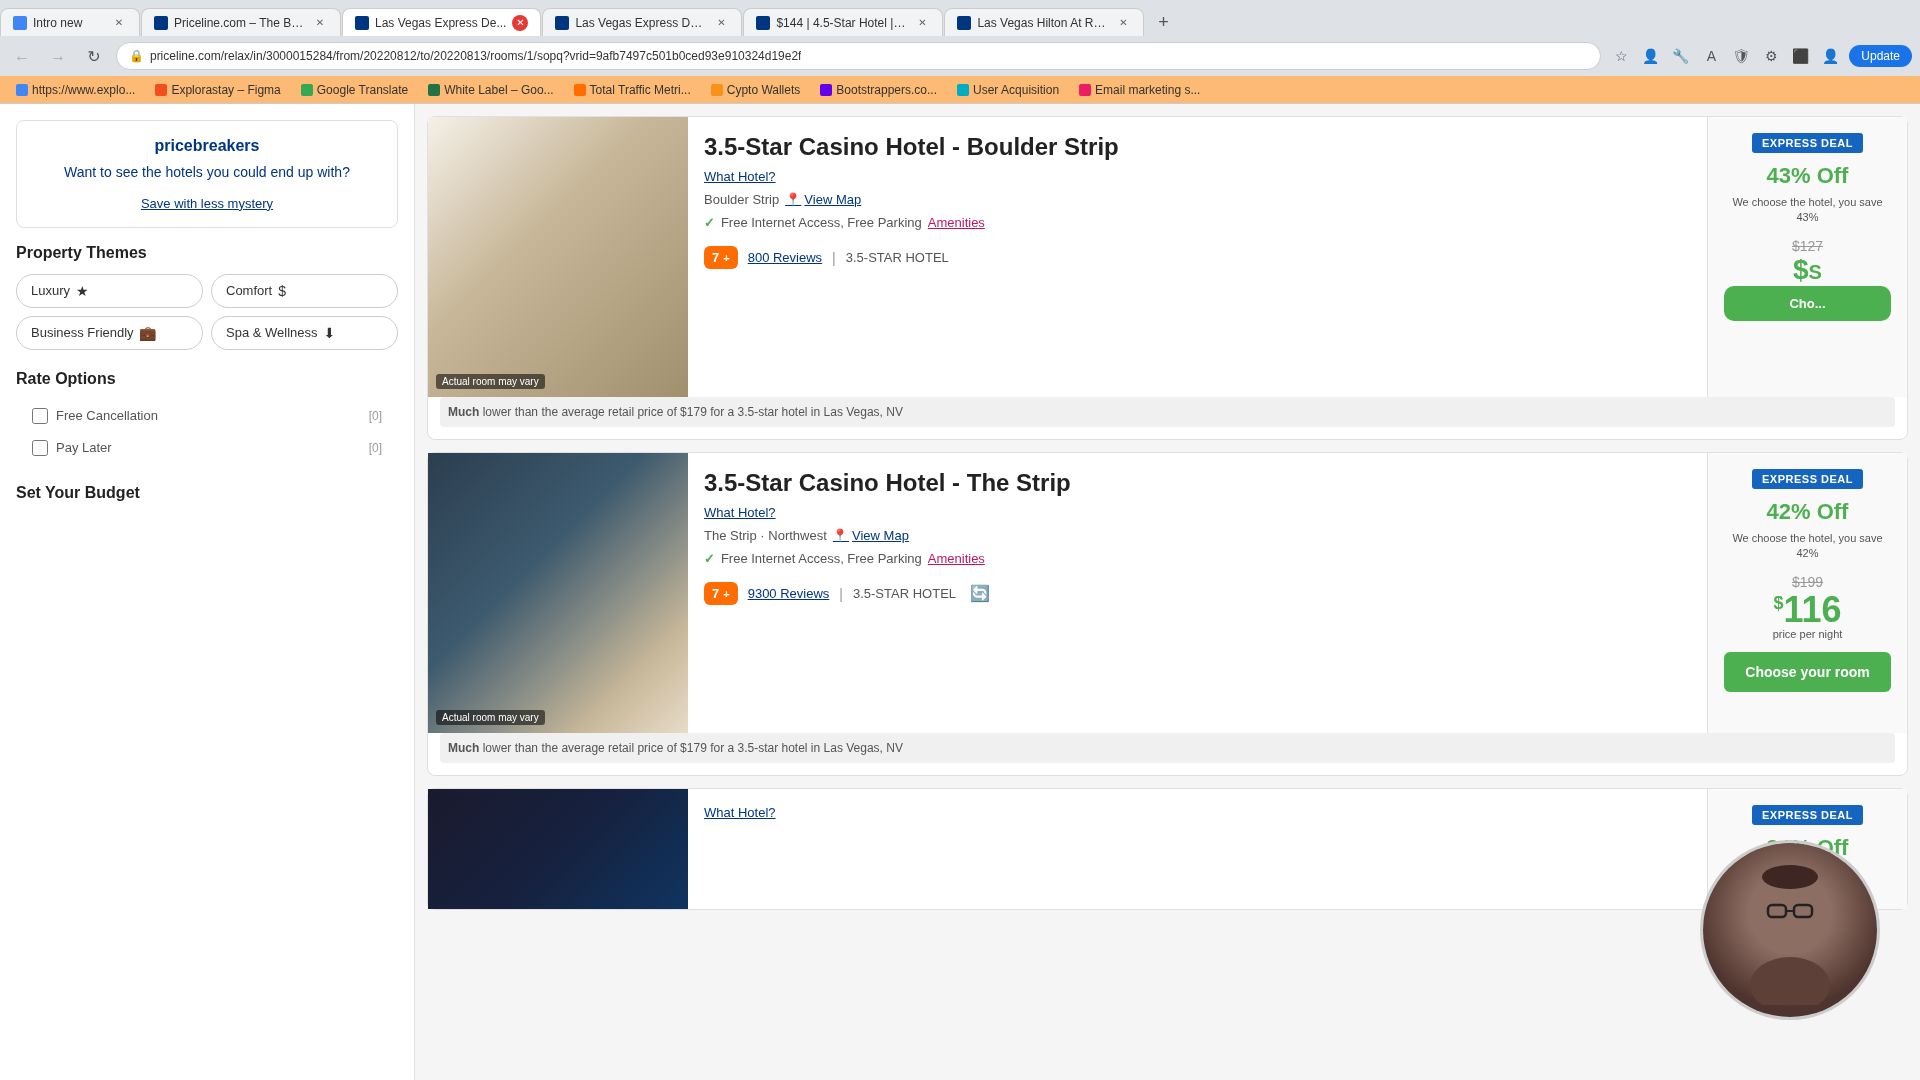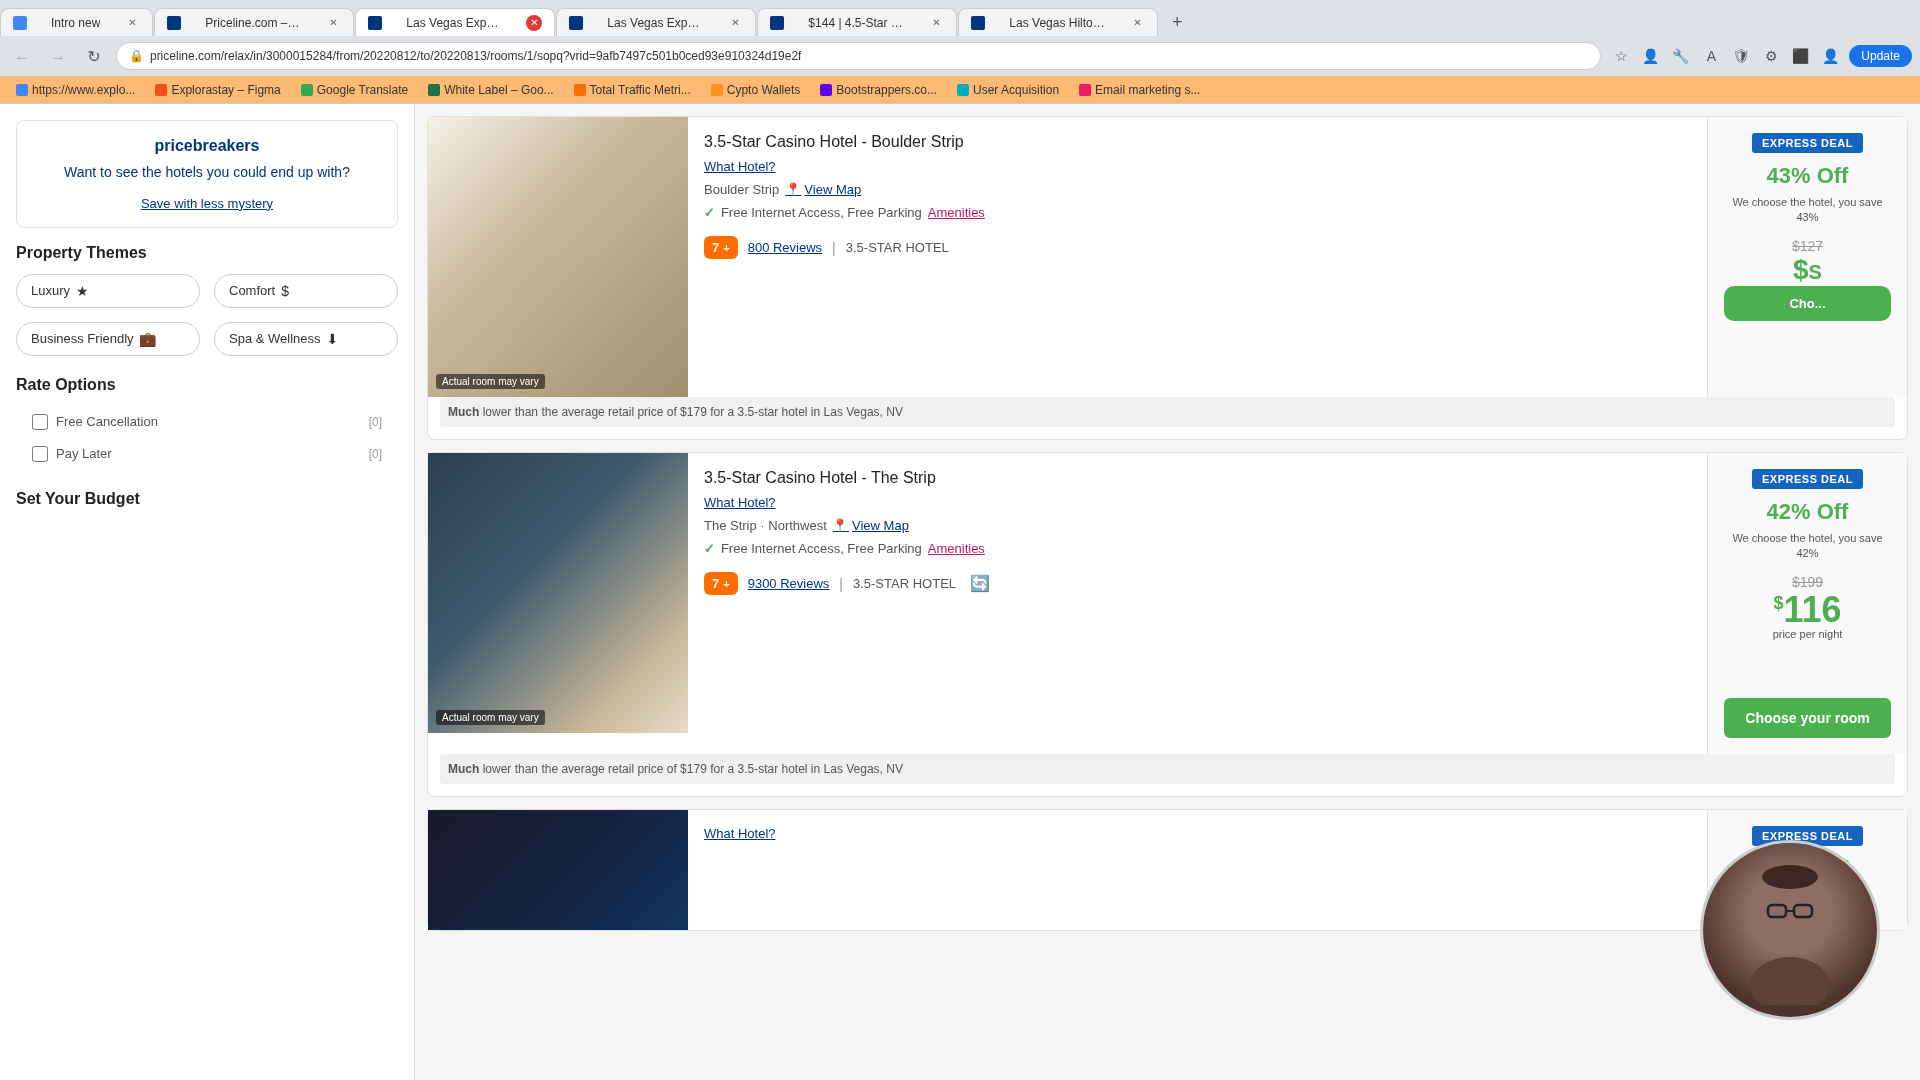--- a/index.html
+++ b/index.html
@@ -1,21 +1,21 @@
 <!DOCTYPE html>
 <html><head>
   <meta charset="utf-8">
   <style>
     * { margin: 0; padding: 0; box-sizing: border-box; }
     body { font-family: Arial, sans-serif; background: #f5f5f5; font-size: 14px; overflow: hidden; width: 1920px; height: 1080px; }
 
     
     .browser-chrome { background: #dee1e6; width: 100%; }
     .tab-bar { display: flex; align-items: flex-end; padding: 6px 0 0 0; background: #dee1e6; height: 36px; }
-    .tab { display: flex; align-items: center; padding: 0 12px; height: 28px; background: #f1f3f4; border-radius: 8px 8px 0 0; font-size: 12px; color: #333; margin-right: 1px; min-width: 140px; max-width: 200px; cursor: pointer; border: 1px solid #ccc; border-bottom: none; gap: 24px; }
+    .tab { display: flex; align-items: center; padding: 0 12px; height: 28px; background: #f1f3f4; border-radius: 8px 8px 0 0; font-size: 12px; color: #333; margin-right: 1px; min-width: 140px; max-width: 200px; cursor: pointer; border: 1px solid #ccc; border-bottom: none; gap: 6px; }
     .tab.active { background: #fff; }
     .tab-favicon { width: 14px; height: 14px; border-radius: 2px; flex-shrink: 0; }
     .tab-favicon.blue { background: #4285f4; }
     .tab-favicon.priceline { background: #003580; }
     .tab-label { overflow: hidden; text-overflow: ellipsis; white-space: nowrap; flex: 1; }
     .tab-close { width: 16px; height: 16px; display: flex; align-items: center; justify-content: center; border-radius: 50%; font-size: 10px; color: #666; flex-shrink: 0; }
     .new-tab-btn { width: 28px; height: 28px; display: flex; align-items: center; justify-content: center; font-size: 18px; color: #555; cursor: pointer; border-radius: 50%; margin-left: 4px; }
 
     .address-bar-row { display: flex; align-items: center; padding: 4px 8px; gap: 8px; background: #dee1e6; height: 40px; }
     .nav-btn { width: 28px; height: 28px; display: flex; align-items: center; justify-content: center; color: #555; cursor: pointer; border-radius: 50%; font-size: 16px; }
@@ -45,21 +45,21 @@
     
     .sidebar { width: 415px; flex-shrink: 0; background: #fff; overflow-y: auto; padding: 16px; border-right: 1px solid #e0e0e0; }
 
     .pricebreakers-box { border: 1px solid #e0e0e0; border-radius: 8px; padding: 16px; text-align: center; margin-bottom: 16px; }
     .pricebreakers-title { color: #003580; font-size: 16px; font-weight: bold; margin-bottom: 8px; }
     .pricebreakers-question { color: #003580; font-size: 14px; margin-bottom: 12px; line-height: 1.4; }
     .save-with-less { color: #003580; font-size: 13px; text-decoration: underline; cursor: pointer; }
 
     .section-title { font-size: 16px; font-weight: bold; color: #222; margin-bottom: 12px; }
 
-    .theme-grid { display: grid; grid-template-columns: 1fr 1fr; gap: 14px; margin-bottom: 20px; }
+    .theme-grid { display: grid; grid-template-columns: 1fr 1fr; gap: 8px; margin-bottom: 20px; }
     .theme-btn { border: 1px solid #ccc; border-radius: 20px; padding: 8px 14px; display: flex; align-items: center; gap: 6px; cursor: pointer; font-size: 13px; color: #333; background: #fff; }
     .theme-icon { font-size: 14px; }
 
     .rate-options { margin-bottom: 20px; }
     .checkbox-row { display: flex; align-items: center; justify-content: space-between; padding: 8px 16px; }
     .checkbox-row input[type="checkbox"] { width: 16px; height: 16px; margin-right: 8px; }
     .checkbox-label { display: flex; align-items: center; color: #555; font-size: 13px; }
     .checkbox-count { color: #999; font-size: 12px; }
 
     .guest-rating { margin-bottom: 20px; }
@@ -69,38 +69,38 @@
 
     .budget-section { margin-bottom: 20px; }
 
     
     .main-content { flex: 1; overflow-y: auto; padding: 0; }
 
     .hotel-card { background: #fff; border: 1px solid #e0e0e0; border-radius: 8px; margin: 12px; overflow: visible; position: relative; }
     .hotel-card-inner { display: flex; }
     .hotel-image-bg { width: 260px; height: 280px; background: #888; position: relative; }
     .hotel-info { flex: 1; padding: 16px; }
-    .hotel-title { font-size: 16px; font-weight: normal; color: #222; margin-bottom: 8px; }
+    .hotel-title { font-size: 24px; font-weight: bold; color: #222; margin-bottom: 8px; }
     .what-hotel { color: #003580; font-size: 13px; text-decoration: underline; cursor: pointer; margin-bottom: 8px; display: block; }
     .hotel-location { color: #555; font-size: 13px; margin-bottom: 8px; display: flex; align-items: center; gap: 6px; }
     .location-link { color: #003580; text-decoration: underline; cursor: pointer; display: flex; align-items: center; gap: 3px; }
     .amenities-row { color: #555; font-size: 13px; margin-bottom: 8px; display: flex; align-items: center; gap: 6px; }
     .check-icon { color: #4caf50; font-weight: bold; }
     .amenities-link { color: #be185d; text-decoration: underline; cursor: pointer; }
     .rating-row { display: flex; align-items: center; gap: 10px; margin-top: 16px; }
     .rating-badge { background: #ff6d00; color: #fff; border-radius: 6px; padding: 4px 8px; font-size: 13px; font-weight: bold; display: flex; align-items: center; gap: 4px; }
     .rating-badge .plus { font-size: 11px; vertical-align: super; }
     .reviews-count { color: #003580; font-size: 13px; text-decoration: underline; cursor: pointer; }
     .star-type { color: #555; font-size: 13px; }
     .separator { color: #999; }
     .hotel-deal { width: 200px; flex-shrink: 0; background: #f9f9f9; padding: 16px; display: flex; flex-direction: column; align-items: center; border-left: 1px solid #e0e0e0; }
     .express-deal-badge { background: #1565c0; color: #fff; font-size: 11px; font-weight: bold; padding: 4px 10px; border-radius: 3px; margin-bottom: 10px; letter-spacing: 0.5px; }
     .discount-pct { color: #4caf50; font-size: 22px; font-weight: bold; margin-bottom: 6px; }
     .discount-desc { color: #555; font-size: 11px; text-align: center; line-height: 1.4; margin-bottom: 12px; }
-    .choose-room-btn { background: #4caf50; color: #fff; border: none; border-radius: 6px; padding: 12px 18px; font-size: 14px; font-weight: bold; cursor: pointer; width: 100%; margin-top: 46px; }
+    .choose-room-btn { background: #4caf50; color: #fff; border: none; border-radius: 6px; padding: 12px 18px; font-size: 14px; font-weight: bold; cursor: pointer; width: 100%; }
     .price-note { display: flex; align-items: flex-start; color: #555; font-size: 12px; background: #f0f0f0; border-radius: 4px; padding: 8px; margin: 0 12px 12px; }
 
     
     .partial-deal { position: relative; overflow: hidden; }
     .partial-btn { background: #4caf50; color: #fff; border: none; border-radius: 10px; padding: 10px 14px; font-size: 13px; font-weight: bold; cursor: pointer; width: 100%; }
 
     .avatar-overlay { position: fixed; bottom: 60px; right: 40px; width: 180px; height: 180px; border-radius: 50%; overflow: hidden; border: 3px solid #ccc; z-index: 100; background: #c8c8c8; }
     .avatar-overlay-inner { width: 100%; height: 100%; background: radial-gradient(circle at 50% 40%, #8d6e63 30%, #4e342e 70%); display: flex; align-items: center; justify-content: center; }
 
     

